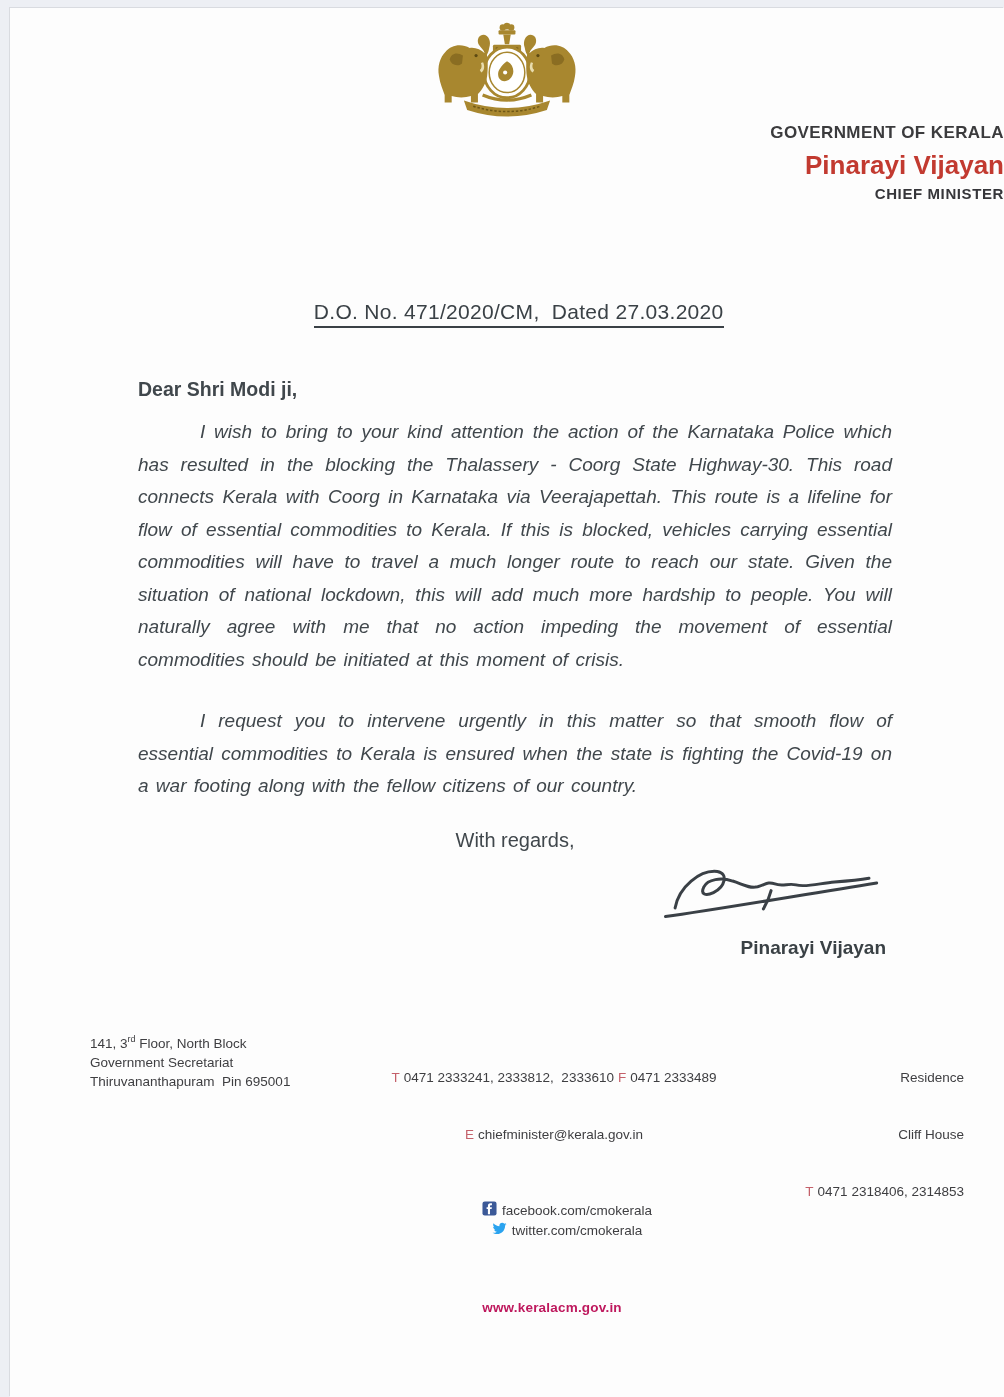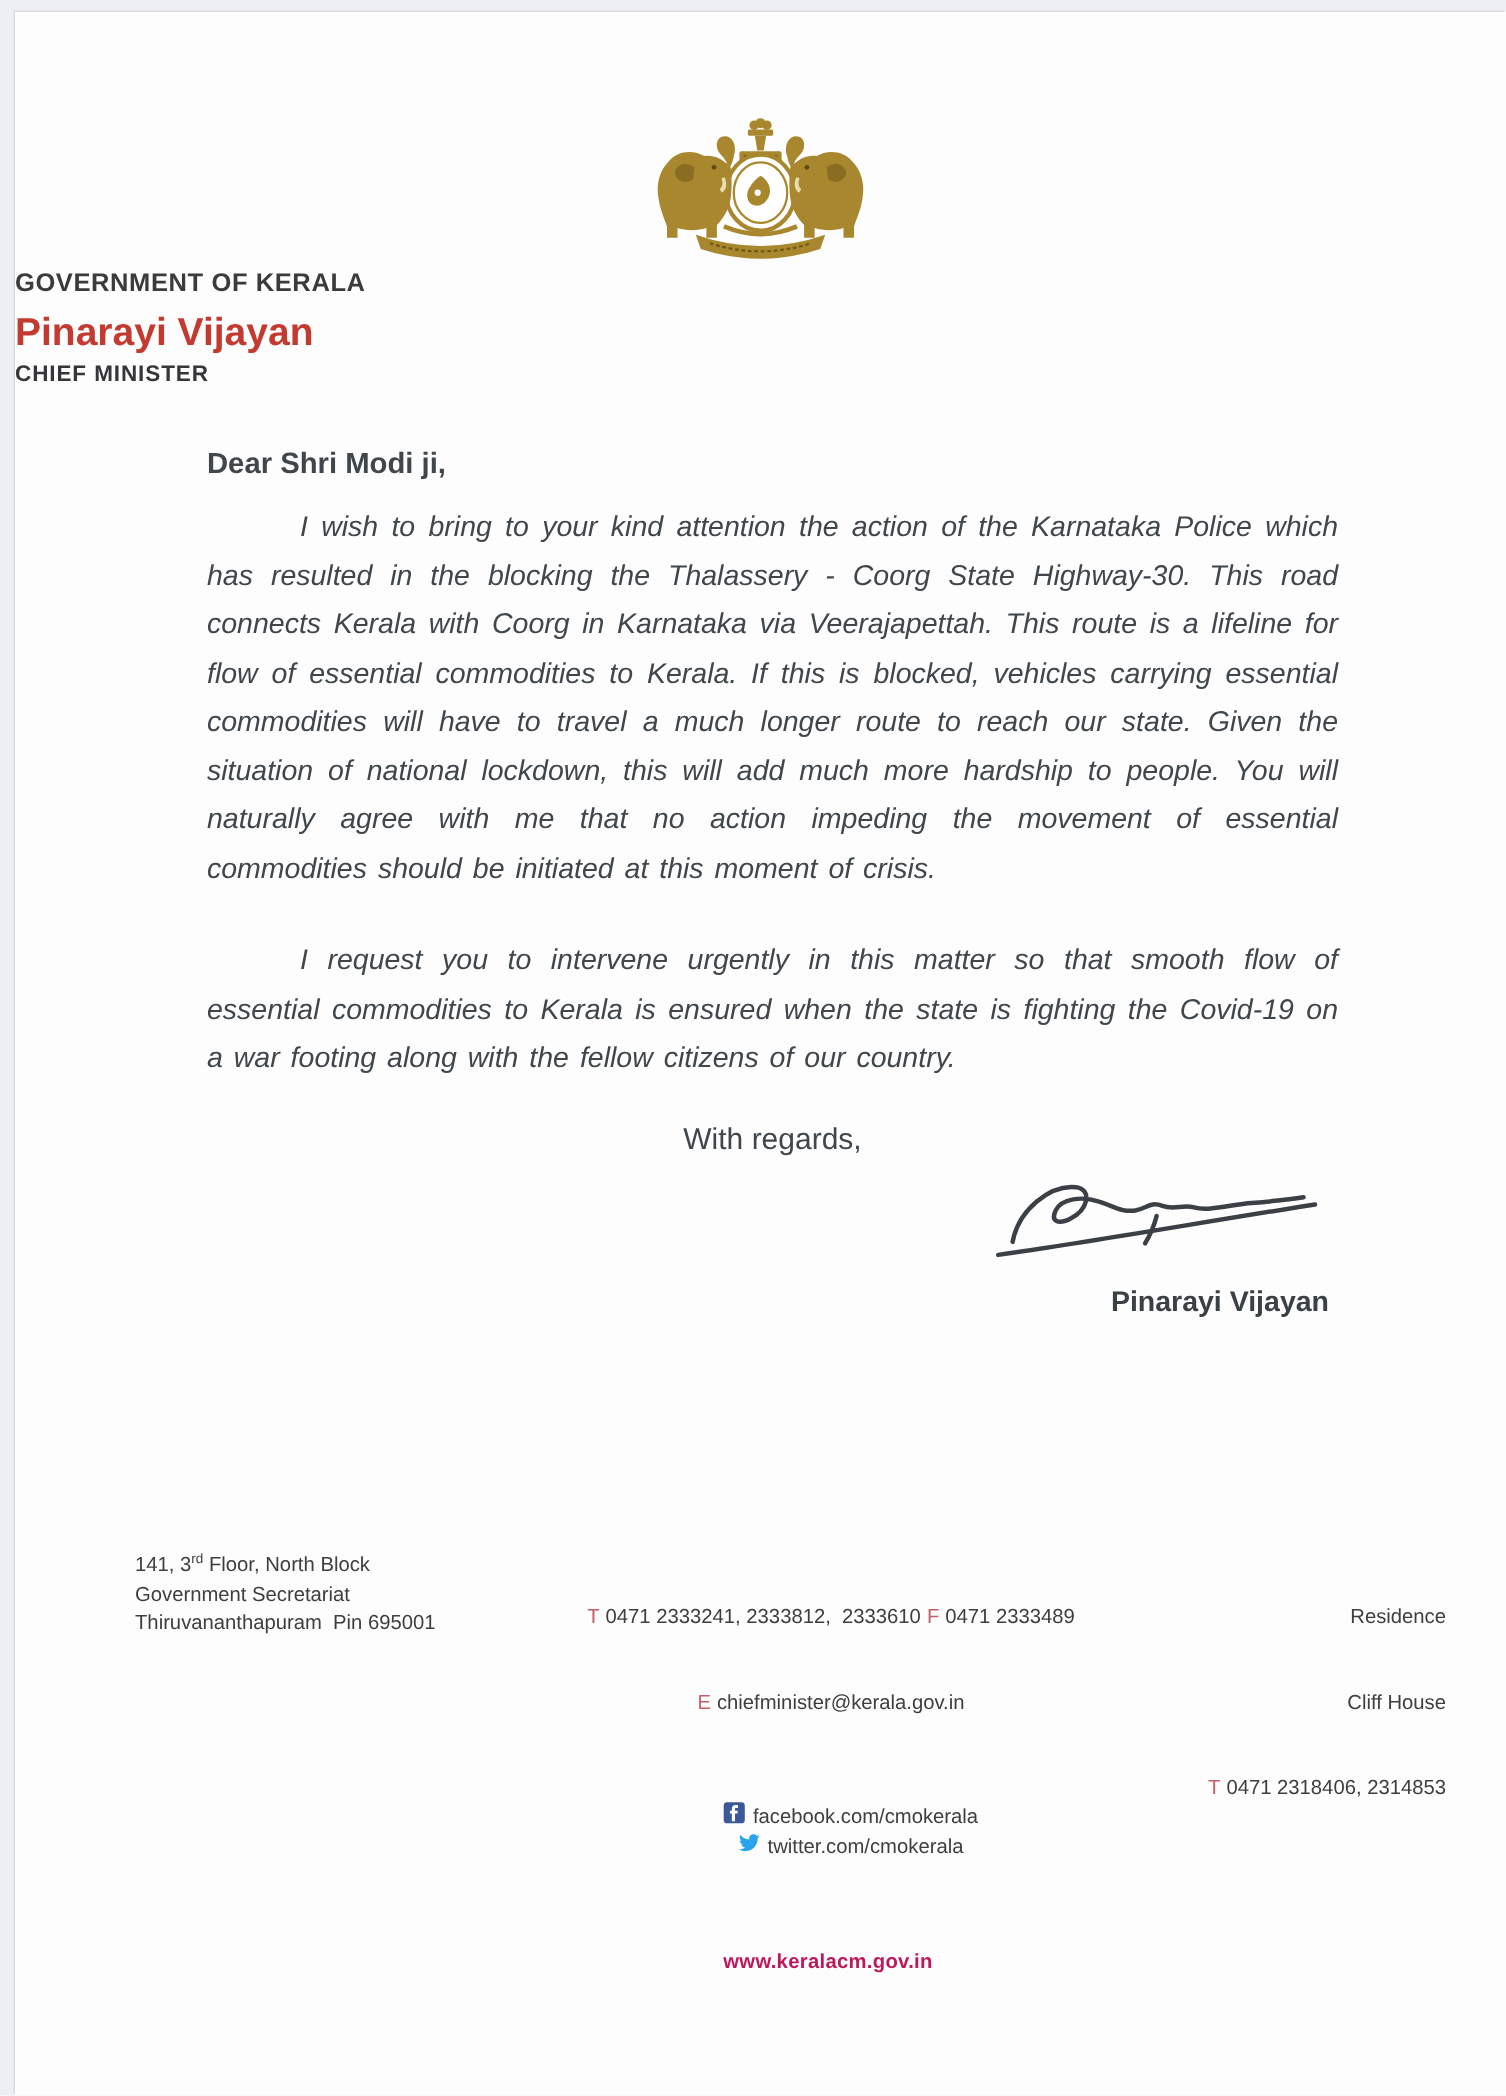--- a/index.html
+++ b/index.html
@@ -10,21 +10,21 @@
     color:#3f464b;
     position:relative;
     overflow:hidden;
   }
   .page {
     position:absolute; left:10px; top:8px; right:0; bottom:0;
     background:#fdfdfd;
     box-shadow:-1px -1px 0 #d9dbe0;
   }
   
-  .header-block { padding-top:56px; text-align:left; }
+  .header-block { text-align:right; }
   .emblem { width:150px; height:112px; display:block; margin:0 auto; }
   .gov-label {
     margin-top:3px; font-size:17px; font-weight:bold; letter-spacing:.4px;
     color:#3b3b3d;
   }
   .cm-name {
     margin-top:7px; font-size:26px; font-weight:bold; color:#c23a30;
   }
   .cm-title {
     margin-top:4px; font-size:15px; font-weight:bold; letter-spacing:.6px;
@@ -33,21 +33,21 @@
   
   .ref-line {
     margin-top:74px; text-align:center; font-size:21px; color:#3a4146;
     white-space:pre-wrap;
   }
   .ref-line span {
     border-bottom:2px solid #3a4146; padding-bottom:3px; letter-spacing:.3px;
   }
   
   .letter-body { margin:0 112px 0 128px; font-size:19px; color:#40474c; }
-  .salutation { margin-top:40px; font-weight:bold; font-size:19.5px; }
+  .salutation { margin-top:30px; font-weight:bold; font-size:19.5px; }
   .para {
     margin-top:15px; line-height:32.5px; text-align:justify;
     text-indent:62px; word-spacing:2px;font-style:italic;
   }
   .para + .para { margin-top:29px; }
   .closing { margin-top:26px; text-align:center; font-size:20px; }
   .valediction { margin-top:23px; text-align:right; font-size:19px; }
   .signature-wrap { margin-top:6px; text-align:right; }
   .signature-wrap svg { width:238px; height:72px; }
   .signatory {
@@ -109,20 +109,23 @@
       <use href="#eleph" transform="matrix(-1,0,0,1,160,0)"></use>
 
       <path d="M34,98 Q80,114 126,98 L122.5,108 Q80,122 37.5,108 Z" fill="#a8872f"></path>
       <path d="M44,104 Q80,115.5 116,104" fill="none" stroke="#6e5715" stroke-width="1.6" stroke-dasharray="2.6 2"></path>
     </svg>
     <div class="gov-label">GOVERNMENT OF KERALA</div>
     <div class="cm-name">Pinarayi Vijayan</div>
     <div class="cm-title">CHIEF MINISTER</div>
   </div>
 
+  <div class="ref-line">
+    <span>D.O. No. 471/2020/CM,  Dated 27.03.2020</span>
+  </div>
 
   <div class="letter-body">
     <div class="salutation">Dear Shri Modi ji,</div>
     <p class="para">I wish to bring to your kind attention the action of the Karnataka Police which has resulted in the blocking the Thalassery - Coorg  State Highway-30. This road connects Kerala with Coorg in Karnataka via Veerajapettah. This route is a lifeline for flow of essential commodities to Kerala. If this is blocked, vehicles carrying essential commodities will have to travel a much longer route to reach our state. Given the situation of national lockdown, this will add much more hardship to people. You will naturally agree with me that no action impeding the movement of essential commodities should be initiated at this moment of crisis.</p>
     <p class="para">I request you to intervene urgently in this matter so that smooth flow of essential commodities to Kerala is ensured when the state is fighting the Covid-19 on a war footing along with the fellow citizens of our country.</p>
     <div class="closing">With regards,</div>
 
     <div class="signature-wrap">
       <svg viewBox="0 0 240 75" aria-hidden="true">
         <g fill="none" stroke="#3a4046" stroke-width="3.1" stroke-linecap="round">

